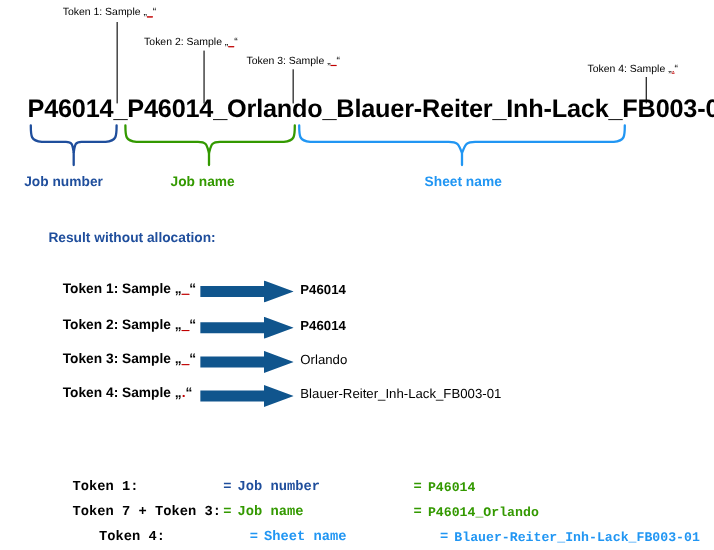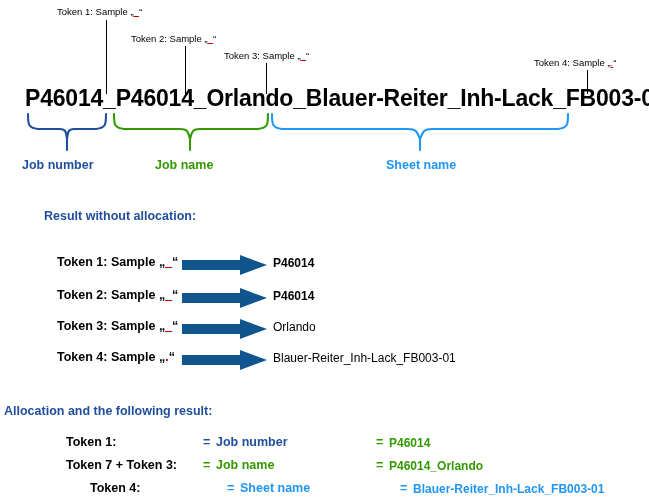--- a/index.html
+++ b/index.html
@@ -81,21 +81,21 @@
     font-size:12px;
     color:#000;
     white-space:nowrap;
     top:3px;
   }
   .res-value.bold{font-weight:bold;}
 
   .arrow{position:absolute;top:0px;}
 
   
-  .alloc-row{position:absolute;height:20px;}
+  .alloc-row{position:absolute;height:20px;font-family:Liberation Mono, monospace;}
   .alloc-c1{
     position:absolute;left:0;top:0;
     font-size:12.5px;font-weight:bold;color:#000;white-space:nowrap;
   }
   .alloc-eq{
     position:absolute;
     font-size:12.5px;font-weight:bold;white-space:nowrap;
   }
   .alloc-c2{
     position:absolute;
@@ -188,21 +188,20 @@
   <div class="res-row" style="left:57px;top:348px;width:560px;">
     <div class="res-token" style="left:0px;">
       <span>Token 4: Sample </span><span>„</span><span class="sepdot">.</span><span>“</span>
     </div>
     <svg class="arrow" style="left:125px;top:2px;" width="85" height="20" viewBox="0 0 85 20">
       <path d="M0,5 L58,5 L58,0 L85,10 L58,20 L58,15 L0,15 Z" fill="#10558d"></path>
     </svg>
     <div class="res-value" style="left:216px;">Blauer-Reiter_Inh-Lack_FB003-01</div>
   </div>
 
-  <div class="section-heading" style="left:4px;top:404px;">Allocation and the following result:</div>
 
   <div class="alloc-row" style="left:66px;top:435px;width:575px;">
     <div class="alloc-c1">Token 1:</div>
     <div class="alloc-eq" style="left:137px;top:0;color:#1f4e9c;">=</div>
     <div class="alloc-c2" style="left:150px;top:0;color:#1f4e9c;">Job number</div>
     <div class="alloc-eq" style="left:310px;top:0;color:#339900;">=</div>
     <div class="alloc-c3" style="left:323px;top:1px;color:#339900;">P46014</div>
   </div>
 
   <div class="alloc-row" style="left:66px;top:458px;width:575px;">

